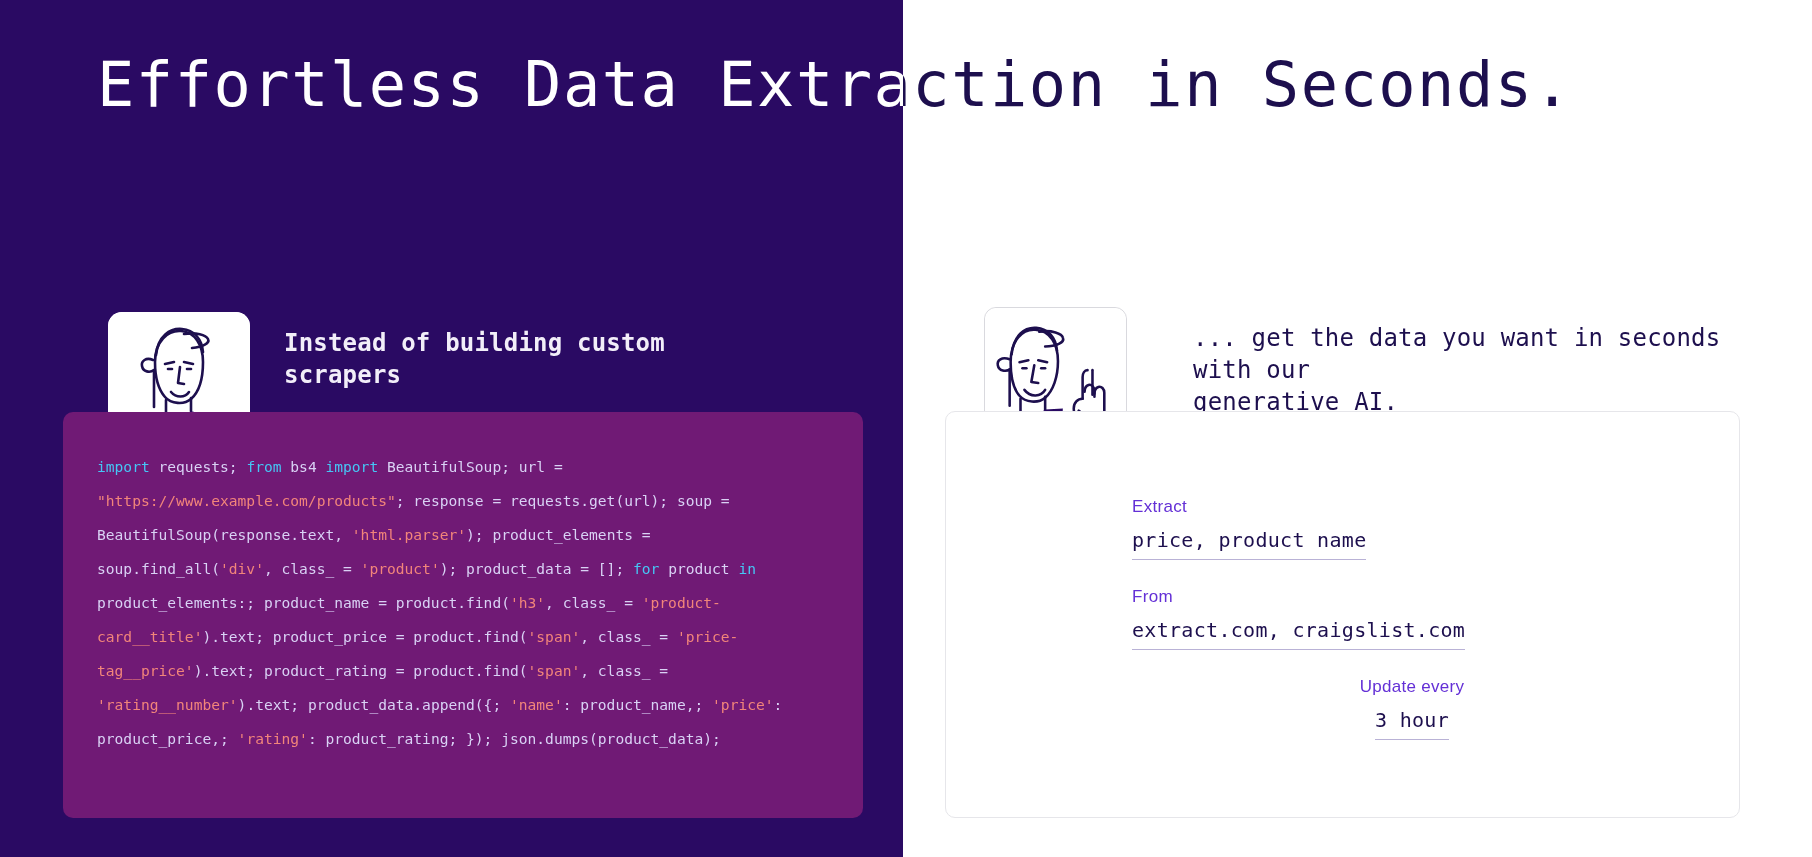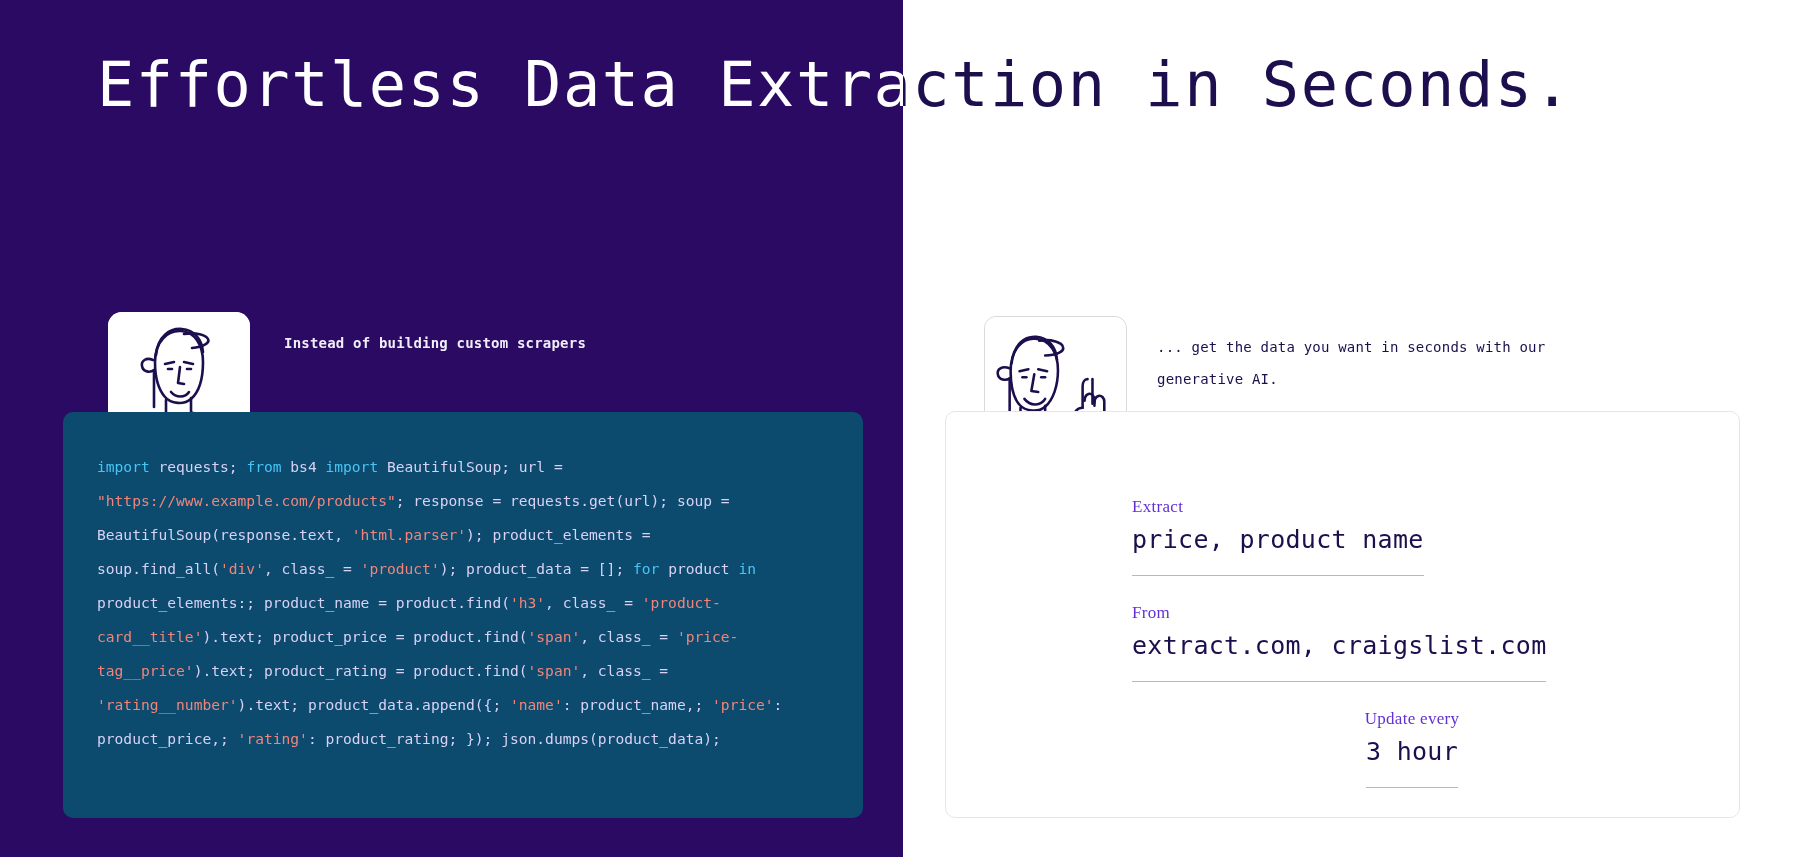--- a/index.html
+++ b/index.html
@@ -78,21 +78,21 @@
   .col-right { left: 903px; width: 909px; height: 857px; }
 
   
   .caption-row {
     position: absolute;
     display: flex;
     align-items: flex-start;
     gap: 0;
   }
   .caption-row-left  { left: 108px; top: 312px; }
-  .caption-row-right { left: 81px;  top: 316px; }
+  .caption-row-right { left: 81px;  top: 307px; gap: 36px; }
 
   .avatar {
     position: relative;
     width: 142px;
     height: 140px;
     flex: 0 0 142px;
     border-radius: 14px;
     overflow: hidden;
     background: #ffffff;
   }
@@ -100,21 +100,21 @@
     width: 143px;
     height: 147px;
     flex: 0 0 143px;
     border: 1.5px solid #d9d9de;
     border-radius: 12px;
   }
   .avatar svg { display: block; width: 100%; height: 100%; }
 
   .caption-text {
     font-family: "DejaVu Sans Mono", "Liberation Mono", monospace;
-    font-size: 14px;
+    font-size: 24px;
     line-height: 32px;
     letter-spacing: 0.2px;
     padding-top: 15px;
   }
   .caption-text-left {
     color: #f2eef9;
     margin-left: 34px;
     width: 420px;
     font-weight: 700;
   }
@@ -125,21 +125,21 @@
     font-weight: 400;
   }
 
   
   .code-block {
     position: absolute;
     left: 63px;
     top: 412px;
     width: 800px;
     height: 406px;
-    background: #0c4a6e;
+    background: #701a75;
     border-radius: 10px;
     padding: 38px 34px 20px 34px;
     overflow: hidden;
   }
   .code-text {
     font-family: "DejaVu Sans Mono", "Liberation Mono", monospace;
     font-size: 14.6px;
     line-height: 34px;
     color: #d9d2f5;
     word-break: break-word;
@@ -162,35 +162,35 @@
   }
   .result-fields {
     position: absolute;
     left: 1132px;
     top: 494px;
     width: 560px;
   }
   .field { margin-bottom: 24px; }
   .field:last-child { margin-bottom: 0; text-align: center; }
   .field-label {
-    font-family: Liberation Serif, serif;
+    font-family: Liberation Sans, sans-serif;
     font-size: 17px;
     line-height: 26px;
     letter-spacing: 0.3px;
     color: #6430d6;
   }
   .field-value {
     display: inline-block;
     font-family: "DejaVu Sans Mono", "Liberation Mono", monospace;
-    font-size: 25px;
+    font-size: 20px;
     line-height: 36px;
     letter-spacing: 0.3px;
     color: #1d0f4e;
     border-bottom: 1.5px solid #b9b2d6;
-    padding-bottom: 17px;
+    padding-bottom: 1px;
     margin-top: 2px;
   }
 </style>
 </head>
 <body>
 
 <div class="stage">
 
   <div class="bg-left"></div>
   <div class="bg-right"></div>

